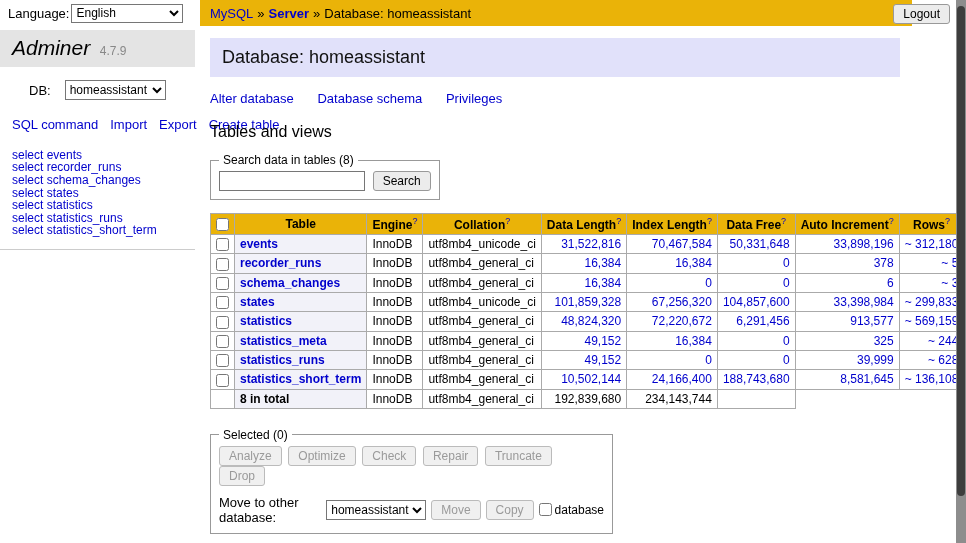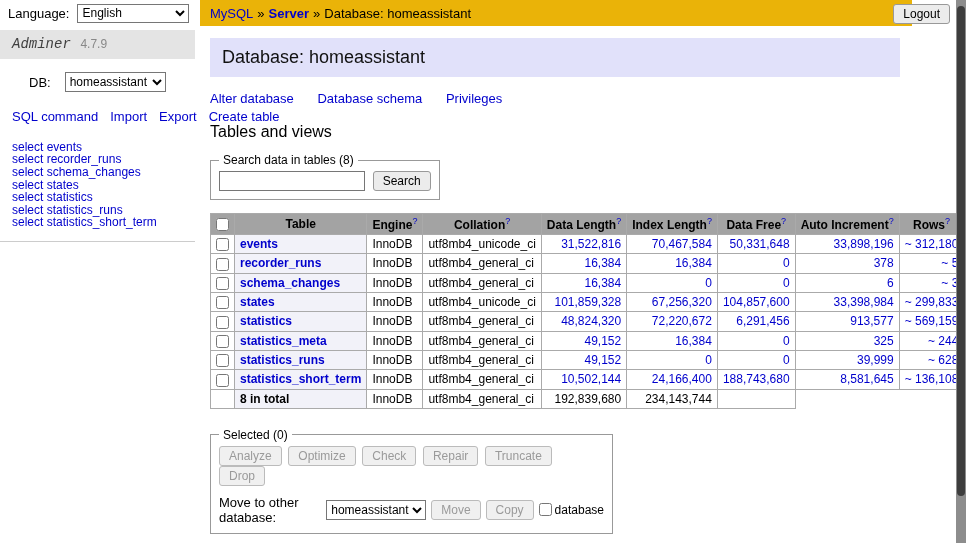--- a/index.html
+++ b/index.html
@@ -5,40 +5,40 @@
   * { box-sizing: border-box; }
   html, body { margin: 0; padding: 0; }
   body {
     width: 966px; height: 543px; position: relative; overflow: hidden;
     font-family: "Liberation Sans", sans-serif; font-size: 13px;
     color: #000; background: #fff;
   }
   a { color: #0000cc; text-decoration: none; cursor: pointer; }
 
   
-  .lang-bar { position: absolute; top: 0; left: 0; height: 26px; padding: 4px 8px; display: flex; align-items: center; gap: 8px; }
+  .lang-bar { position: absolute; top: 0; left: 0; height: 26px; padding: 4px 8px; display: flex; align-items: center; gap: 2px; }
   .lang-bar select { font-size: 12px; width: 112px; height: 19px; font-family: inherit; }
   .breadcrumb { position: absolute; top: 0; left: 200px; width: 712px; height: 26px; background: #eab308; padding: 6px 10px; font-size: 13px; }
   .breadcrumb .sep { color: #000; margin: 0 4px; }
   .breadcrumb .bc-server { font-weight: bold; }
   .logout-btn { position: absolute; top: 4px; right: 16px; }
 
   button {
     font-family: inherit; font-size: 12px; padding: 2px 9px;
     background: #ececec; border: 1px solid #999; border-radius: 3px; color: #000; cursor: pointer;
   }
   button:disabled { color: #9a9a9a; cursor: default; background: #f0f0f0; border-color: #bbb; }
   input[type="text"] { border: 1px solid #767676; height: 20px; padding: 1px 4px; font-family: inherit; font-size: 12px; }
   select { border: 1px solid #767676; font-family: inherit; font-size: 12px; height: 20px; background: #fff; }
   input[type="checkbox"] { width: 13px; height: 13px; margin: 0; vertical-align: middle; }
 
   
   .sidebar { position: absolute; left: 0; top: 30px; width: 195px; }
   .adminer-h1 { background: #e4e4e4; padding: 6px 12px 7px; }
-  .adminer-title { font-family: Liberation Mono, monospace; font-style: italic; font-size: 14px; color: #404040; }
+  .adminer-title { font-family: Liberation Sans, sans-serif; font-style: italic; font-size: 21px; color: #000000; }
   .adminer-version { font-size: 12px; color: #888; margin-left: 6px; }
   .db-row { padding: 13px 29px 0; display: flex; align-items: center; gap: 14px; }
   .db-row select { width: 120px; }
   .sidebar-links { padding: 16px 12px 0; width: 165px; line-height: 1.45; text-align: center; }
   .sidebar-links a { margin-right: 12px; white-space: nowrap; }
   .table-links { padding: 14px 12px 12px; border-bottom: 1px solid #ccc; }
   .table-links a { display: block; font-size: 12px; line-height: 12.6px; }
 
   
   .main { position: absolute; left: 210px; top: 38px; width: 700px; }
@@ -47,21 +47,21 @@
   .main-links a { margin-right: 20px; }
   h3 { font-size: 16px; font-weight: normal; margin: 17px 0 10px; }
 
   fieldset { border: 1px solid #999; display: inline-block; padding: 4px 8px 8px; margin: 2px 0 0; }
   legend { font-size: 12px; padding: 0 4px; }
   .search-fieldset input[type="text"] { width: 146px; }
   .search-fieldset button { margin-left: 4px; }
 
   table.db-tables { border-collapse: collapse; margin-top: 13px; font-size: 12px; }
   table.db-tables th, table.db-tables td { border: 1px solid #aaa; padding: 2px 5px; height: 19px; white-space: nowrap; }
-  table.db-tables thead th, table.db-tables thead td { background: #a3a3a3; text-align: center; font-weight: bold; margin-left: 48px; }
+  table.db-tables thead th, table.db-tables thead td { background: #eab308; text-align: center; font-weight: bold; margin-left: 48px; }
   table.db-tables thead sup { font-weight: normal; font-size: 9px; color: #0000cc; }
   table.db-tables tbody th.name { background: #f2f2f9; text-align: left; }
   table.db-tables tbody th.name a { font-weight: bold; }
   table.db-tables td.n { text-align: right; border-radius: 7px; }
   table.db-tables td.c { text-align: center; width: 24px; }
   .col-name { width: 124px; } .col-engine { width: 50px; } .col-coll { width: 100px; }
   .col-dl { width: 74px; } .col-il { width: 76px; } .col-df { width: 66px; }
   .col-ai { width: 84px; } .col-rows { width: 60px; } .col-comment { width: 58px; }
   tr.total-row th.name { background: #fff; }
   tr.total-row td { color: #000; }

